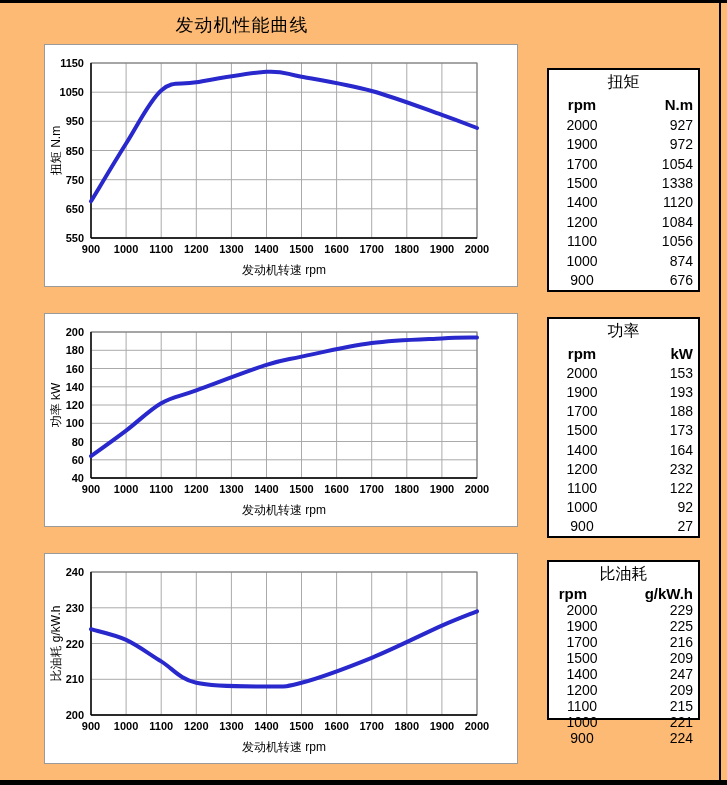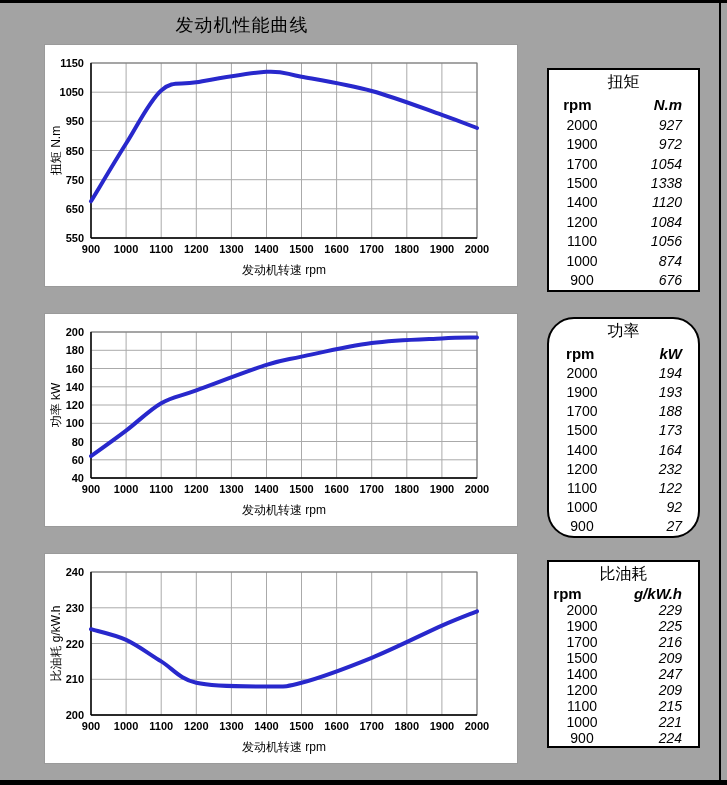--- a/index.html
+++ b/index.html
@@ -1,36 +1,36 @@
 <!DOCTYPE html>
 <html><head>
 <meta charset="utf-8">
 <style>
   html,body{margin:0;padding:0;background:#fff;}
   body{width:727px;height:785px;font-family:"Liberation Sans","DejaVu Sans",sans-serif;color:#000;}
-  .frame{position:relative;width:727px;height:785px;background:#a3a3a3;overflow:hidden;}
+  .frame{position:relative;width:727px;height:785px;background:#fdba74;overflow:hidden;}
   .top-line{position:absolute;top:0;left:0;width:727px;height:3px;background:#000;}
   .bottom-line{position:absolute;top:780px;left:0;width:727px;height:5px;background:#000;}
   .right-line{position:absolute;top:0;left:719px;width:2px;height:785px;background:#000;}
   .page-title{position:absolute;top:13px;left:24px;width:436px;margin:0;text-align:center;
     font-size:18px;font-weight:normal;letter-spacing:1px;}
   .chart-box{position:absolute;left:44px;width:474px;border:1px solid #9a9a9a;background:#fff;box-sizing:border-box;}
   #chart0{top:44px;height:243px;}
   #chart1{top:313px;height:214px;}
   #chart2{top:553px;height:211px;}
   .ptable{position:absolute;left:547px;width:153px;border:2px solid #000;background:#fff;
     box-sizing:border-box;display:flex;flex-direction:column;justify-content:space-between;padding:2px 0;}
   #table0{top:68px;height:224px;}
-  #table1{top:317px;height:221px;border-radius:27px;}
-  #table2{top:560px;height:188px;}
+  #table1{top:317px;height:221px;}
+  #table2{top:560px;height:160px;}
   .t-title{text-align:center;font-size:16px;}
   .t-head{display:flex;font-weight:bold;font-size:15px;gap:48px;}
   .t-row{display:flex;font-size:14px;}
   .c1{width:66px;text-align:center;}
-  .c2{flex:1;text-align:right;padding-right:16px;font-style:italic;}
+  .c2{flex:1;text-align:right;padding-right:5px;}
 </style>
 </head>
 <body>
 
 <div class="frame">
   <div class="top-line"></div>
   <div class="right-line"></div>
   <div class="bottom-line"></div>
 
   <h1 class="page-title">发动机性能曲线</h1>
@@ -218,21 +218,21 @@
       </div>
     </div>
   <div class="ptable" id="table1">
       <div class="t-title">功率</div>
       <div class="t-head">
         <span class="c1">rpm</span>
         <span class="c2">kW</span>
       </div>
       <div class="t-row">
         <span class="c1">2000</span>
-        <span class="c2">194</span>
+        <span class="c2">153</span>
       </div>
       <div class="t-row">
         <span class="c1">1900</span>
         <span class="c2">193</span>
       </div>
       <div class="t-row">
         <span class="c1">1700</span>
         <span class="c2">188</span>
       </div>
       <div class="t-row">

